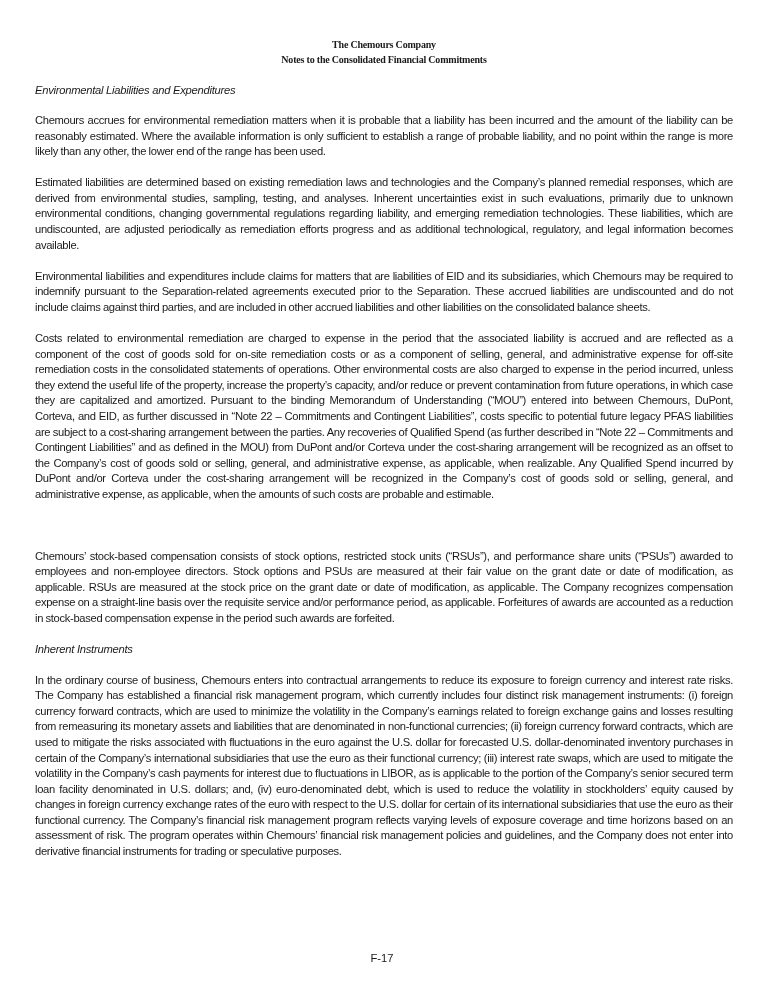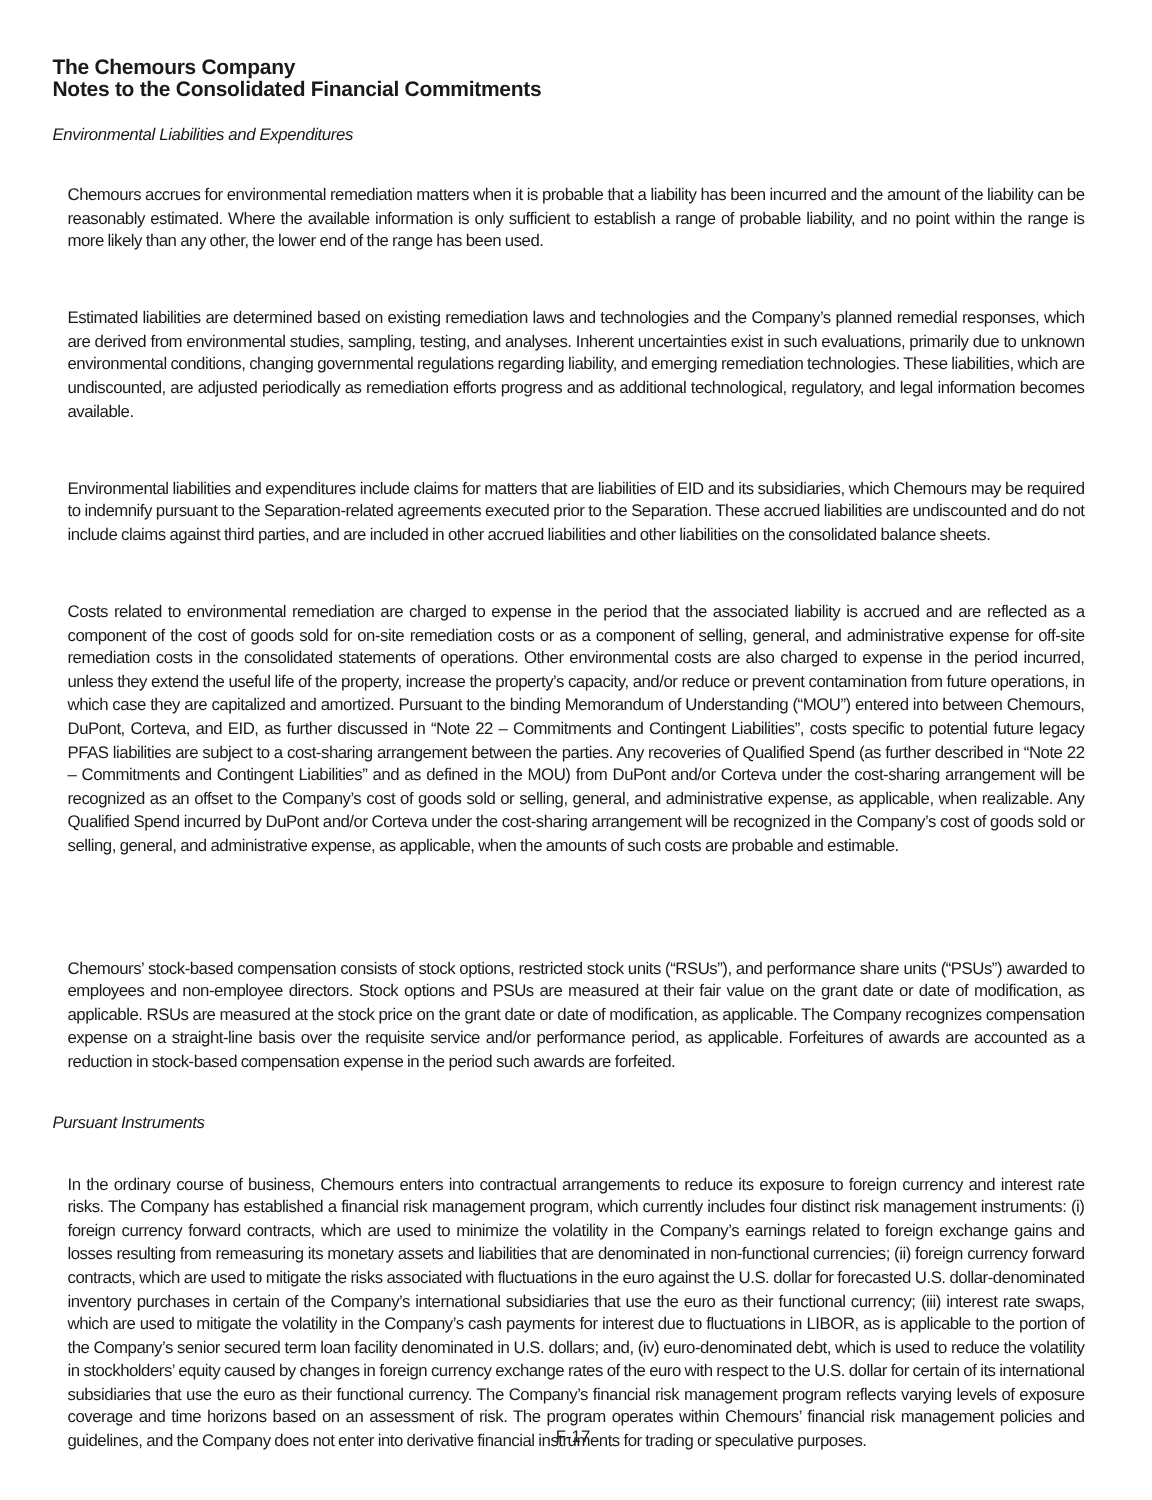--- a/index.html
+++ b/index.html
@@ -15,41 +15,43 @@
     color: #1a1a1a;
     font-family: "Liberation Sans", sans-serif;
   }
   .page {
     position: absolute;
     left: 35px;
     top: 37px;
     width: 698px;
   }
   .header {
-    font-size: 14px;
+    text-align: center;
+    font-size: 10px;
     line-height: 15px;
     letter-spacing: -0.2px;
+    font-family: Liberation Serif, serif;
   }
   .header .title,
   .header .subtitle {
     font-weight: bold;
   }
   .header .note {
     font-style: italic;
   }
   .section-heading {
     font-weight: normal;
     font-style: italic;
     font-size: 11.2px;
     line-height: 15.5px;
     letter-spacing: -0.25px;
     margin: 0;
   }
   p {
-    margin: 10px;
+    margin: 0;
     font-size: 11.2px;
     line-height: 15.6px;
     text-align: justify;
     letter-spacing: -0.32px;
     word-spacing: -0.3px;
   }
   .gap-head { height: 15px; }
   .gap-para { height: 15.5px; }
   .footer {
     position: absolute;
@@ -91,20 +93,20 @@
   <div class="gap-para"></div>
 
   <section>
     <div class="gap-head"></div>
     <p>Chemours’ stock-based compensation consists of stock options, restricted stock units (“RSUs”), and performance share units (“PSUs”) awarded to employees and non-employee directors. Stock options and PSUs are measured at their fair value on the grant date or date of modification, as applicable. RSUs are measured at the stock price on the grant date or date of modification, as applicable. The Company recognizes compensation expense on a straight-line basis over the requisite service and/or performance period, as applicable. Forfeitures of awards are accounted as a reduction in stock-based compensation expense in the period such awards are forfeited.</p>
   </section>
 
   <div class="gap-para"></div>
 
   <section>
-    <h3 class="section-heading">Pursuant Instruments</h3>
+    <h3 class="section-heading">Inherent Instruments</h3>
     <div class="gap-head"></div>
     <p>In the ordinary course of business, Chemours enters into contractual arrangements to reduce its exposure to foreign currency and interest rate risks. The Company has established a financial risk management program, which currently includes four distinct risk management instruments: (i) foreign currency forward contracts, which are used to minimize the volatility in the Company’s earnings related to foreign exchange gains and losses resulting from remeasuring its monetary assets and liabilities that are denominated in non-functional currencies; (ii) foreign currency forward contracts, which are used to mitigate the risks associated with fluctuations in the euro against the U.S. dollar for forecasted U.S. dollar-denominated inventory purchases in certain of the Company’s international subsidiaries that use the euro as their functional currency; (iii) interest rate swaps, which are used to mitigate the volatility in the Company’s cash payments for interest due to fluctuations in LIBOR, as is applicable to the portion of the Company’s senior secured term loan facility denominated in U.S. dollars; and, (iv) euro-denominated debt, which is used to reduce the volatility in stockholders’ equity caused by changes in foreign currency exchange rates of the euro with respect to the U.S. dollar for certain of its international subsidiaries that use the euro as their functional currency. The Company’s financial risk management program reflects varying levels of exposure coverage and time horizons based on an assessment of risk. The program operates within Chemours’ financial risk management policies and guidelines, and the Company does not enter into derivative financial instruments for trading or speculative purposes.</p>
   </section>
 
 </div>
 
 <div class="footer">F-17</div>
 
 </body></html>

